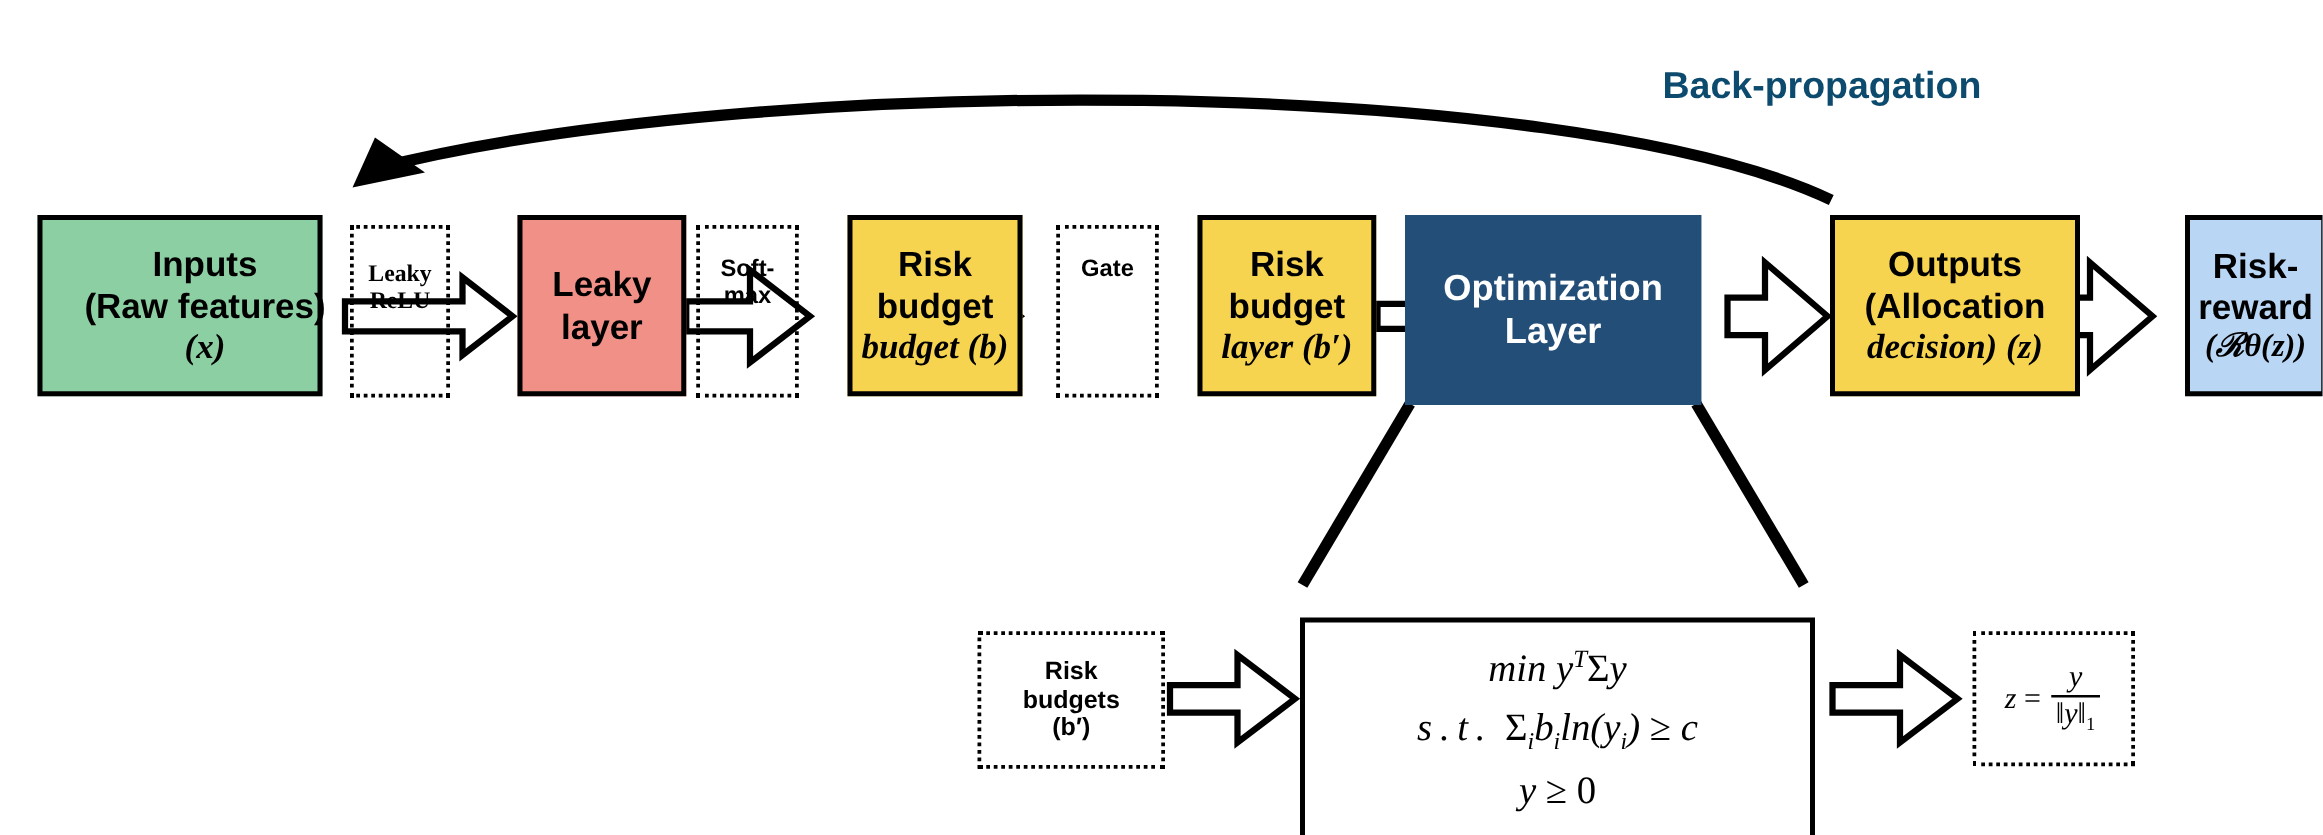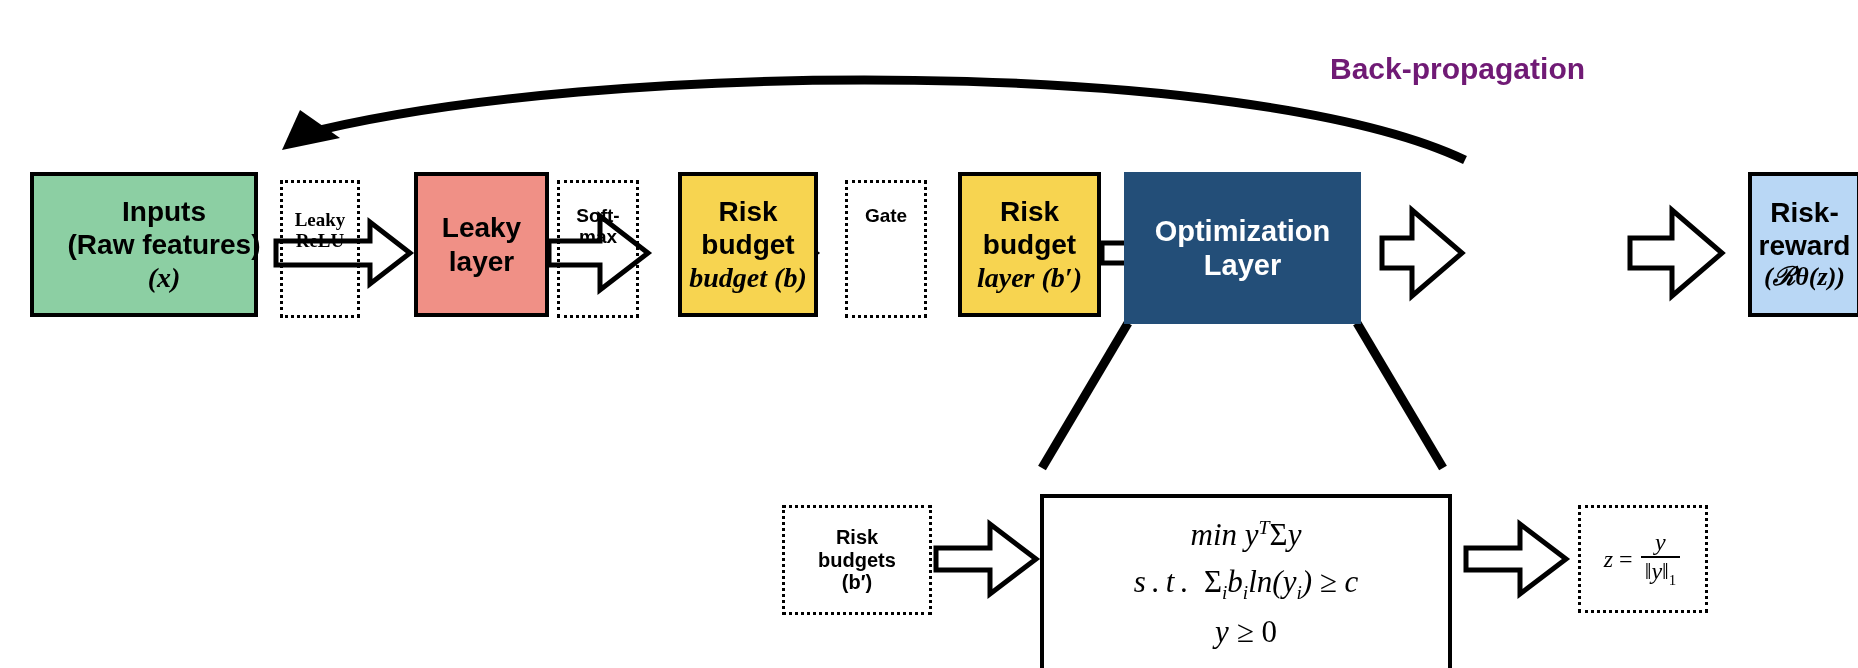--- a/index.html
+++ b/index.html
@@ -83,21 +83,21 @@
     vertical-align: middle; margin: 0 2px;
   }
   .frac .num { padding: 0 4px; font-style: italic; }
   .frac .den { padding: 0 4px; border-top: 2px solid #000; font-style: italic; }
   .sub { font-size: 0.62em; vertical-align: sub; font-style: normal; }
   .sup { font-size: 0.64em; vertical-align: super; font-style: italic; }
 
   .caption {
     position: absolute;
     font-weight: bold;
-    color: #701a75;
+    color: #0c4a6e;
     white-space: nowrap;
   }
 </style>
 </head>
 <body>
 
 <div id="stage">
 
   <svg class="svg-layer" viewBox="0 0 1858 668" xmlns="http://www.w3.org/2000/svg">
 
@@ -177,20 +177,25 @@
     <span class="ln">Risk</span>
     <span class="ln">budget</span>
     <span class="ln it">layer (b′)</span>
   </div>
 
   <div class="node" style="left:1124px; top:172px; width:237px; height:152px; background:#234E78; border-color:#234E78; color:#FFFFFF; font-size:29px;justify-content:center;">
     <span class="ln">Optimization</span>
     <span class="ln">Layer</span>
   </div>
 
+  <div class="node" style="left:1464px; top:172px; width:200px; height:145px; background:#F7D450; font-size:28px;">
+    <span class="ln">Outputs</span>
+    <span class="ln">(Allocation</span>
+    <span class="ln it">decision) (z)</span>
+  </div>
 
   <div class="node" style="left:1748px; top:172px; width:113px; height:145px; background:#B9D7F5; font-size:28px;">
     <span class="ln">Risk-</span>
     <span class="ln">reward</span>
     <span class="ln it" style="font-size:26px;">(ℛθ(z))</span>
   </div>
 
   <div class="dotbox center" style="left:782px; top:505px; width:150px; height:110px; font-size:20px;">
     <span class="ln">Risk</span>
     <span class="ln">budgets</span>

